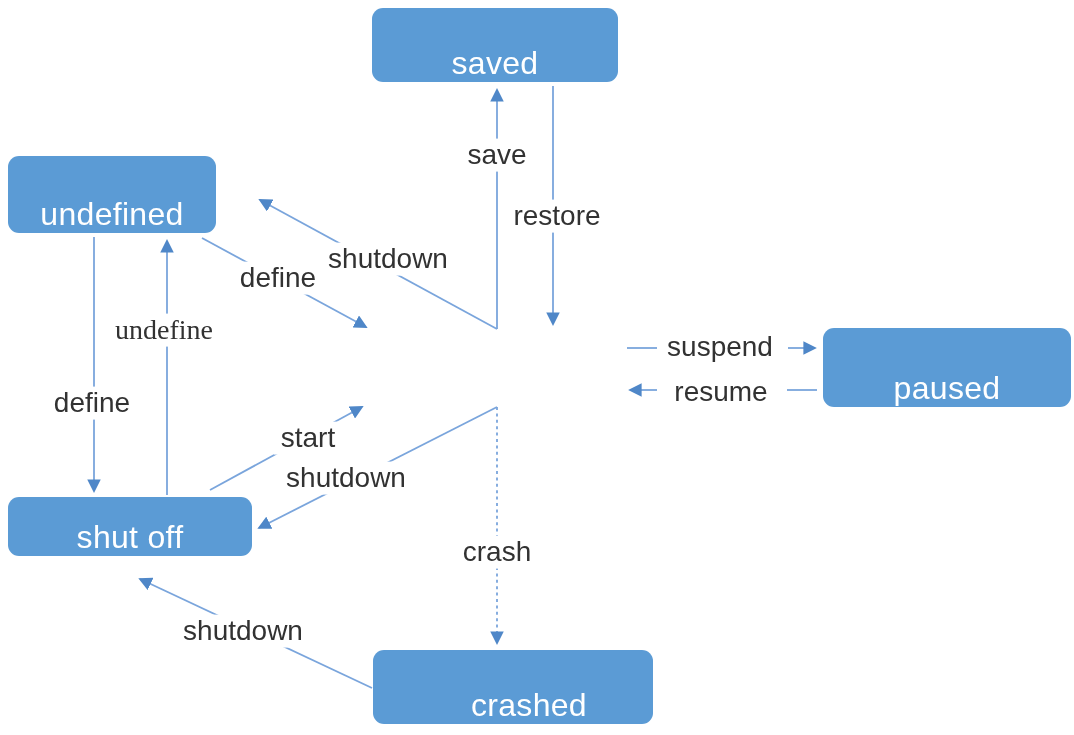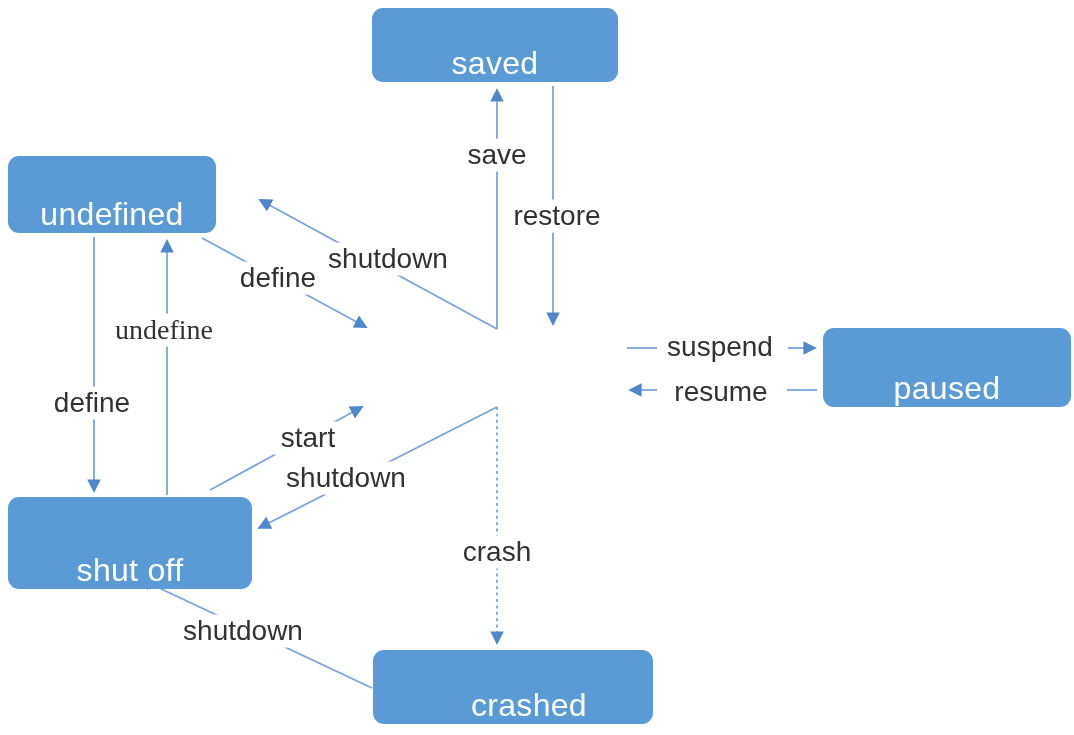--- a/index.html
+++ b/index.html
@@ -96,21 +96,21 @@
 
   <div class="node" style="left:8px;top:156px;width:208px;height:77px;">
     <span>undefined</span>
   </div>
 
 
   <div class="node" style="left:823px;top:328px;width:248px;height:79px;">
     <span>paused</span>
   </div>
 
-  <div class="node" style="left:8px;top:497px;width:244px;height:92px;">
+  <div class="node" style="left:8px;top:497px;width:244px;height:59px;">
     <span>shut off</span>
   </div>
 
   <div class="node" style="left:373px;top:650px;width:280px;height:74px;padding-left:32px;">
     <span>crashed</span>
   </div>
 
   <div class="edge-label" style="left:497px;top:155px;">save</div>
   <div class="edge-label" style="left:557px;top:216px;">restore</div>
   <div class="edge-label" style="left:388px;top:259px;">shutdown</div>

